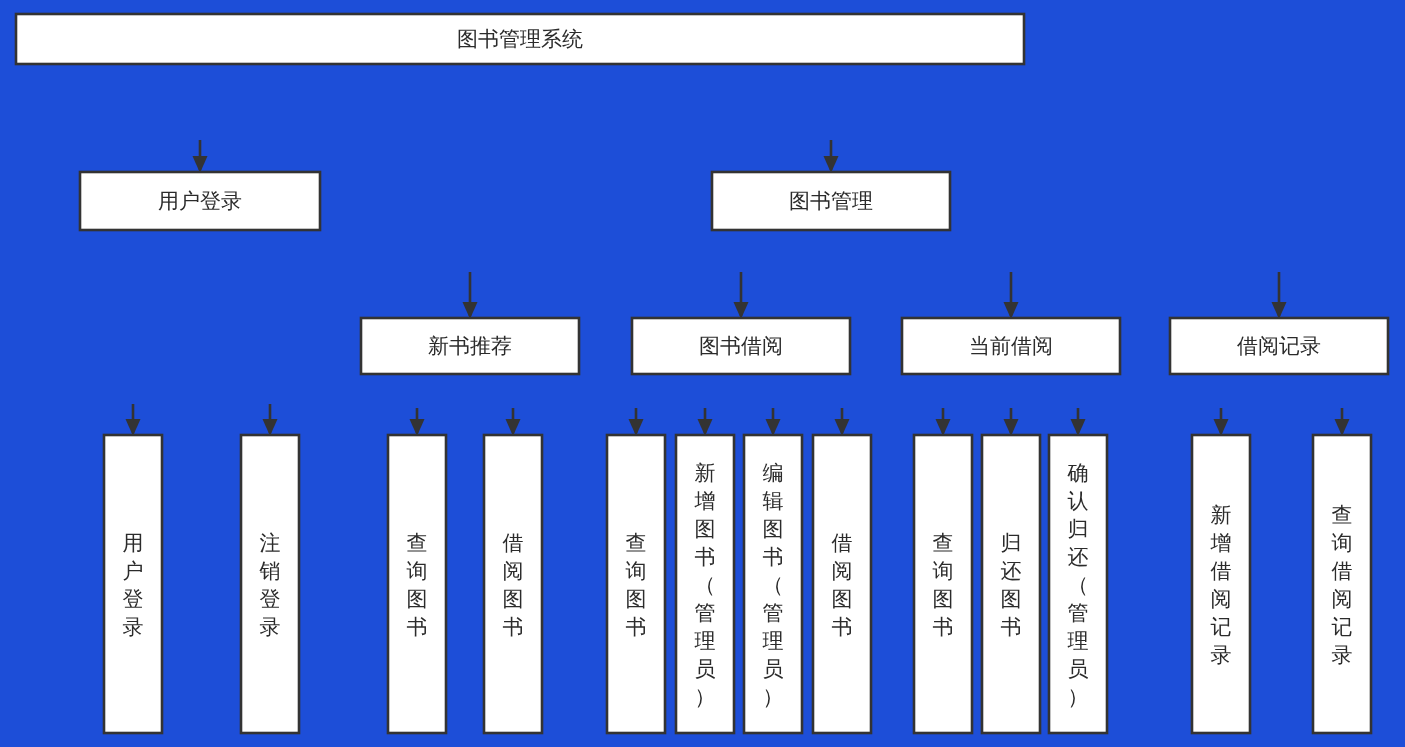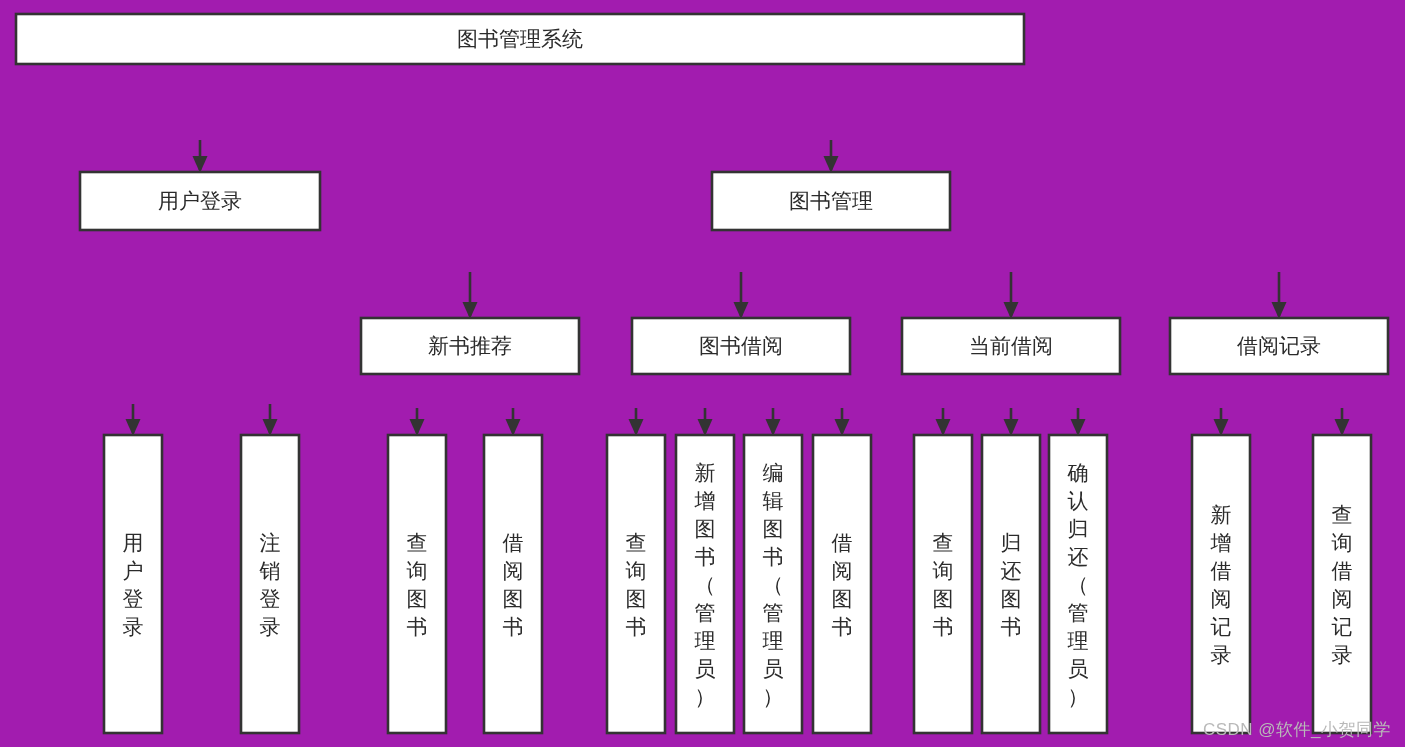--- a/index.html
+++ b/index.html
@@ -7,21 +7,21 @@
     padding: 0;
     background: #ffffff;
   }
   body {
     font-family: "Liberation Sans", "DejaVu Sans", sans-serif;
   }
   #stage {
     position: relative;
     width: 1405px;
     height: 747px;
-    background: #a21caf;
+    background: #1d4ed8;
     overflow: hidden;
     text-decoration: underline;
   }
   #diagram-svg {
     position: absolute;
     left: 0;
     top: 0;
     width: 1405px;
     height: 747px;
   }
@@ -166,15 +166,14 @@
         <text class="node-label-vertical" x="842" y="549.84"><tspan x="842" dy="0">借</tspan><tspan x="842" dy="28">阅</tspan><tspan x="842" dy="28">图</tspan><tspan x="842" dy="28">书</tspan></text>
         <text class="node-label-vertical" x="943" y="549.84"><tspan x="943" dy="0">查</tspan><tspan x="943" dy="28">询</tspan><tspan x="943" dy="28">图</tspan><tspan x="943" dy="28">书</tspan></text>
         <text class="node-label-vertical" x="1011" y="549.84"><tspan x="1011" dy="0">归</tspan><tspan x="1011" dy="28">还</tspan><tspan x="1011" dy="28">图</tspan><tspan x="1011" dy="28">书</tspan></text>
         <text class="node-label-vertical" x="1078" y="479.84"><tspan x="1078" dy="0">确</tspan><tspan x="1078" dy="28">认</tspan><tspan x="1078" dy="28">归</tspan><tspan x="1078" dy="28">还</tspan><tspan x="1078" dy="28">（</tspan><tspan x="1078" dy="28">管</tspan><tspan x="1078" dy="28">理</tspan><tspan x="1078" dy="28">员</tspan><tspan x="1078" dy="28">）</tspan></text>
         <text class="node-label-vertical" x="1221" y="521.84"><tspan x="1221" dy="0">新</tspan><tspan x="1221" dy="28">增</tspan><tspan x="1221" dy="28">借</tspan><tspan x="1221" dy="28">阅</tspan><tspan x="1221" dy="28">记</tspan><tspan x="1221" dy="28">录</tspan></text>
         <text class="node-label-vertical" x="1342" y="521.84"><tspan x="1342" dy="0">查</tspan><tspan x="1342" dy="28">询</tspan><tspan x="1342" dy="28">借</tspan><tspan x="1342" dy="28">阅</tspan><tspan x="1342" dy="28">记</tspan><tspan x="1342" dy="28">录</tspan></text>
       </g>
 
   </svg>
 
-  <div class="watermark">CSDN @软件_小贺同学</div>
 
 </div>
 
 </body></html>

